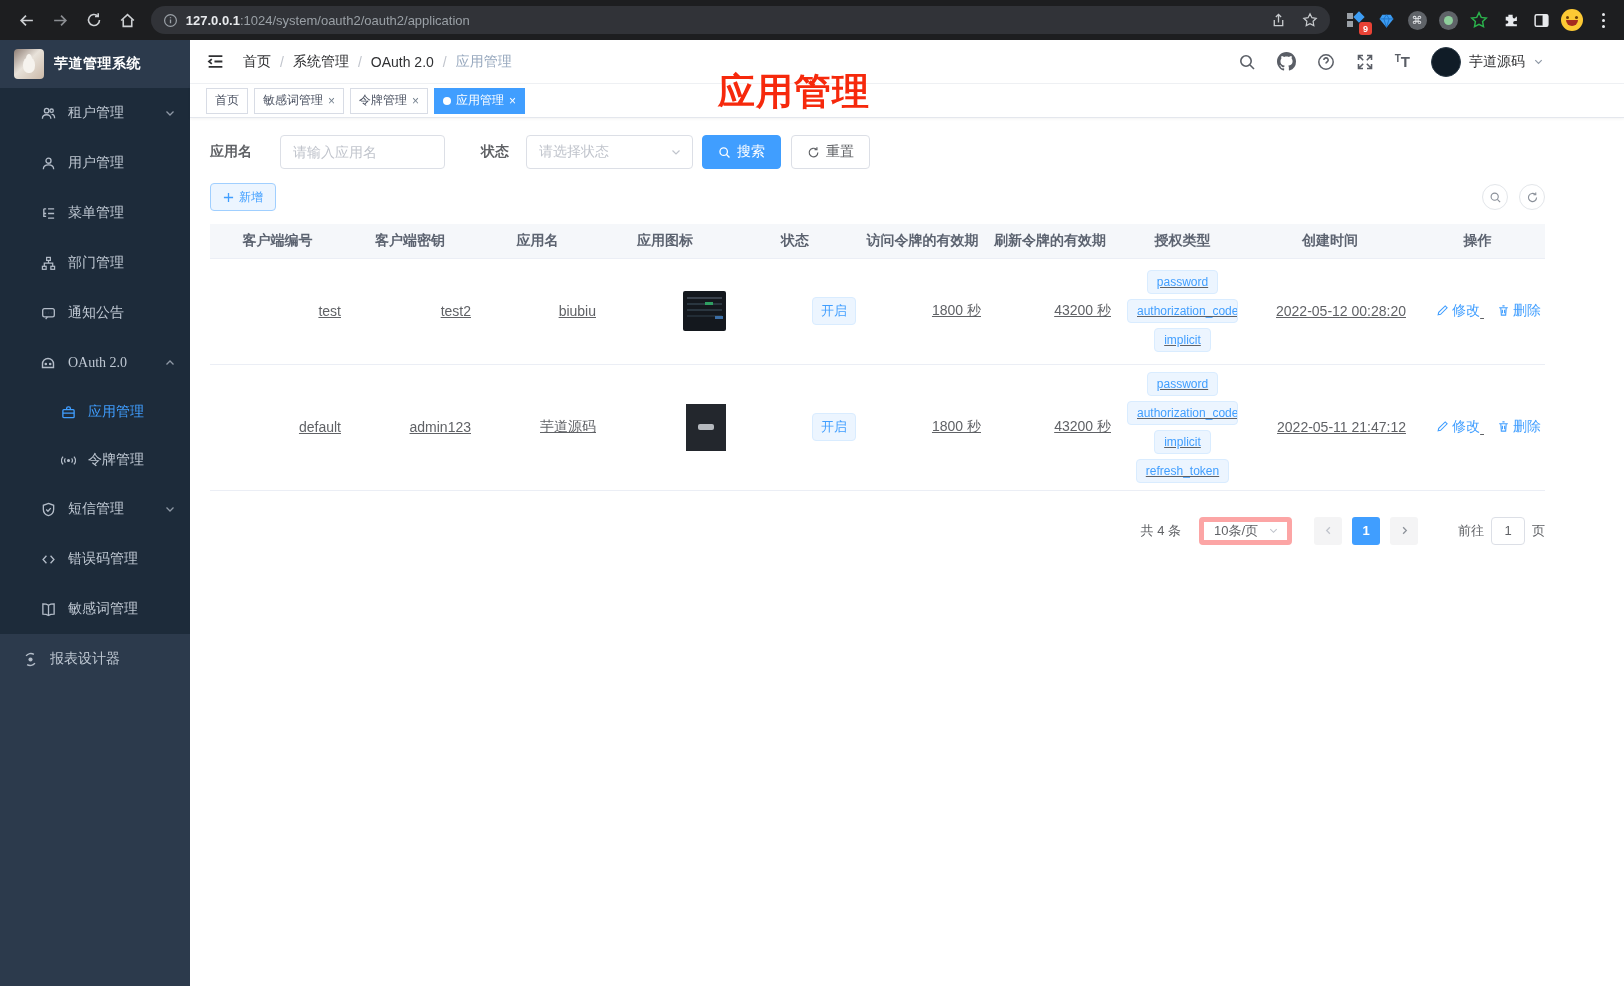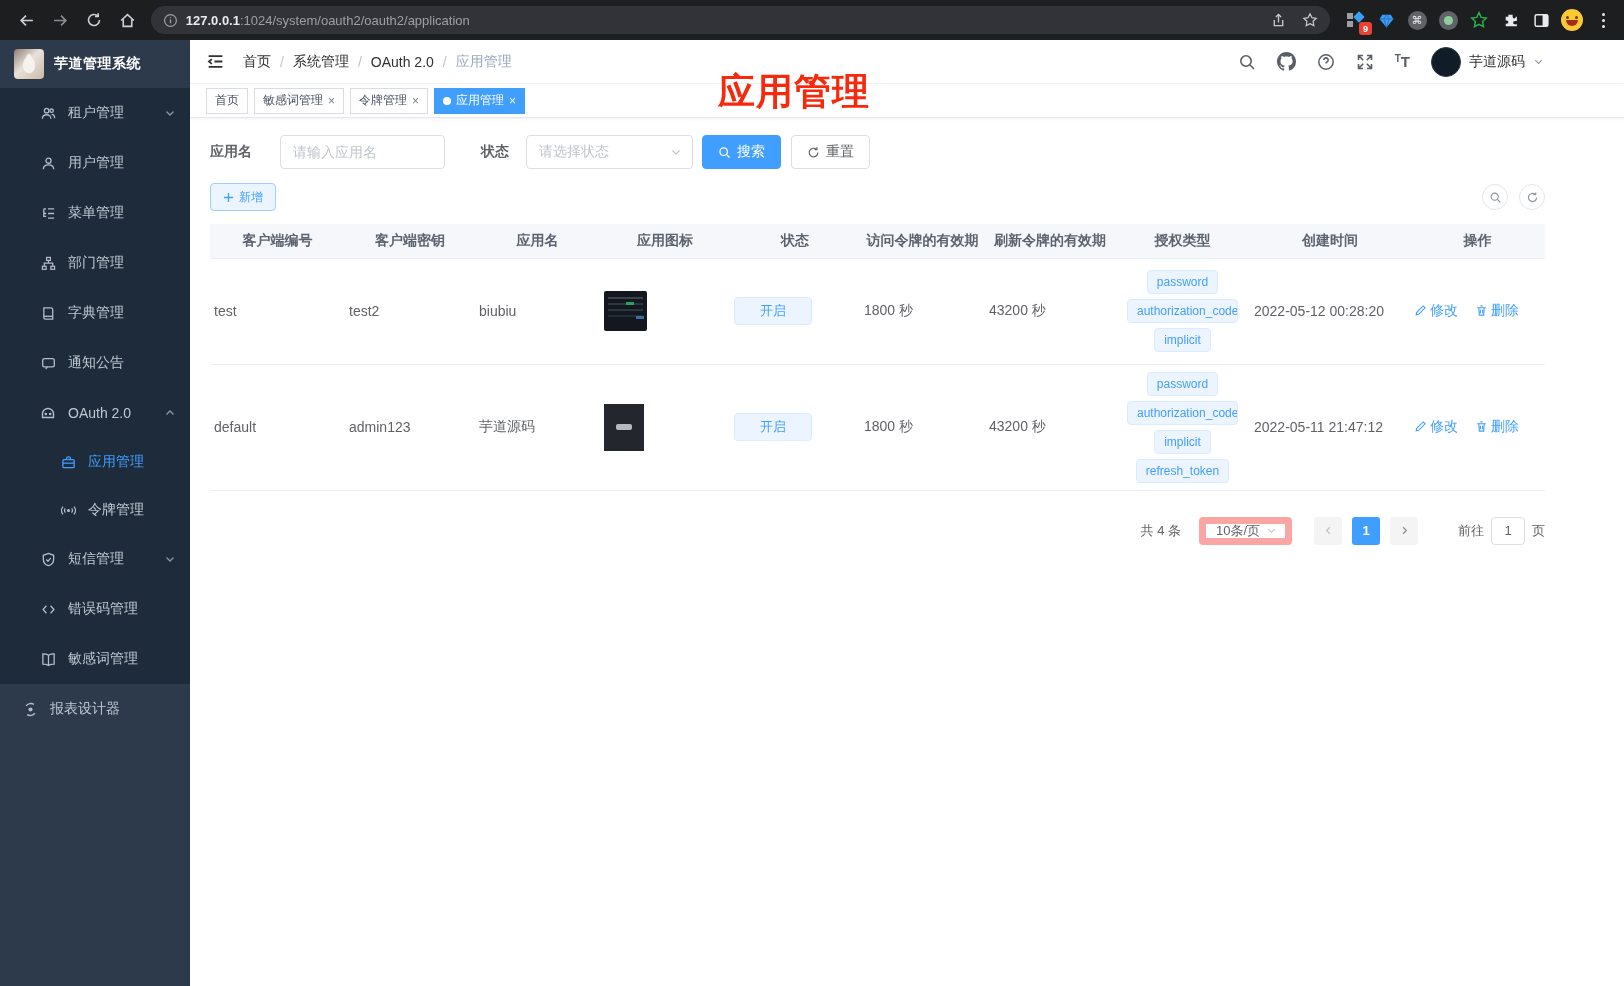--- a/index.html
+++ b/index.html
@@ -40,21 +40,21 @@
   .logo-row { height:48px; display:flex; align-items:center; padding:0 14px; gap:10px; }
   .logo-img { width:30px; height:30px; border-radius:4px; background:linear-gradient(135deg,#8d7d74 0%,#e8e2da 45%,#cbb9a8 100%); position:relative; overflow:hidden; }
   .logo-img::after { content:""; position:absolute; left:9px; top:8px; width:12px; height:16px; border-radius:50% 50% 45% 45%; background:#f6f3ee; box-shadow:0 -6px 0 -3px #f6f3ee; }
   .logo-title { color:#fff; font-size:14px; font-weight:700; letter-spacing:.5px; }
   .menu { flex:1; }
   .menu-dark { background:#1d2b3a; }
   .side-item { height:50px; display:flex; align-items:center; padding:0 14px 0 22px; font-size:14px; cursor:pointer; }
   .side-item .mi { width:16px; display:flex; justify-content:center; color:#b3bcc8; flex:0 0 16px; }
   .side-item .lbl { margin-left:12px; white-space:nowrap; }
   .side-item .chev { margin-left:auto; color:#8e98a5; display:flex; }
-  .side-item.lvl1 { padding-left:40px; }
+  .side-item.lvl1 { padding-left:40px;font-family:Liberation Serif, serif; }
   .side-item.lvl2 { padding-left:60px; height:48px; }
   .side-item.active, .side-item.active .mi { color:#409eff; }
 
   
   .main { flex:1; position:relative; background:#fff; min-width:0; }
   .navbar { height:44px; display:flex; align-items:center; padding:0 80px 0 16px; border-bottom:1px solid #f0f2f5; }
   .fold-ic { color:#303133; display:flex; cursor:pointer; }
   .breadcrumb { display:flex; align-items:center; margin-left:18px; font-size:14px; }
   .crumb { color:#303133; cursor:pointer; }
   .crumb.last { color:#97a8be; cursor:default; }
@@ -92,41 +92,41 @@
   .btn-plain { background:#fff; border-color:#dcdfe6; color:#606266; }
 
   .toolbar-row { display:flex; align-items:center; margin-bottom:13px; }
   .btn-add { height:28px; padding:0 12px; border:1px solid #a0cfff; background:#ecf5ff; color:#409eff; border-radius:4px; font-size:12px; display:inline-flex; align-items:center; gap:5px; cursor:pointer; }
   .tool-circles { margin-left:auto; display:flex; gap:11px; }
   .circ-btn { width:26px; height:26px; border-radius:50%; border:1px solid #e3e6ea; background:#fff; color:#8a9099; display:flex; align-items:center; justify-content:center; cursor:pointer; }
 
   
   table.tbl { width:100%; border-collapse:collapse; table-layout:fixed; }
   .tbl th { background:#f5f7fa; height:34px; font-size:14px; font-weight:700; color:#5c6370; text-align:center; border-bottom:1px solid #ebeef5; padding:0 4px; white-space:nowrap; overflow:hidden; }
-  .tbl td { border-bottom:1px solid #ebeef5; color:#606266; font-size:14px; text-align:left; vertical-align:middle; padding:6px 4px; }
+  .tbl td { border-bottom:1px solid #ebeef5; color:#606266; font-size:14px; text-align:right; vertical-align:middle; padding:6px 4px;text-decoration:underline; }
   .tbl tr.r1 td { height:106px; }
   .tbl tr.r2 td { height:126px; }
   .c0{width:135px}.c1{width:130px}.c2{width:125px}.c3{width:130px}.c4{width:130px}.c5{width:125px}.c6{width:130px}.c7{width:135px}.c8{width:160px}.c9{width:135px}
 
   .etag { display:inline-block; background:#ecf5ff; border:1px solid #d9ecff; color:#409eff; border-radius:4px; font-size:12px; line-height:22px; padding:0 9px; white-space:nowrap; }
   .etag.clip { max-width:111px; overflow:hidden; padding-right:1px; }
-  .status-tag { display:inline-block; background:#ecf5ff; border:1px solid #d9ecff; color:#409eff; border-radius:4px; font-size:13px; line-height:26px; padding:0 25px; }
+  .status-tag { display:inline-block; background:#ecf5ff; border:1px solid #d9ecff; color:#409eff; border-radius:4px; font-size:13px; line-height:26px; padding:0 8px; }
   .gt-stack { display:flex; flex-direction:column; align-items:center; gap:5px; }
   .appicon-dash { width:43px; height:40px; background:#14181e; display:inline-block; border-radius:2px; position:relative; overflow:hidden; vertical-align:middle; }
   .appicon-dash::before { content:""; position:absolute; left:4px; top:6px; width:35px; height:2px; background:#3a424d; box-shadow:0 6px 0 #2a3640, 0 12px 0 #2a3640, 0 18px 0 #222c35; }
   .appicon-dash::after { content:""; position:absolute; left:22px; top:11px; width:8px; height:3px; background:#2f9e62; box-shadow:10px 14px 0 #3b6ea5; }
   .appicon-gitee { width:40px; height:47px; background:#23272d; display:inline-flex; align-items:center; justify-content:center; vertical-align:middle; }
   .appicon-gitee i { width:16px; height:6px; border-radius:2px; background:#cfd3d8; opacity:.85; }
   .op-link { color:#409eff; font-size:14px; display:inline-flex; align-items:center; gap:3px; cursor:pointer; }
   .op-link + .op-link { margin-left:13px; }
 
   
   .pagination { display:flex; align-items:center; justify-content:flex-end; margin-top:26px; font-size:13px; color:#606266; }
   .pg-total { margin-right:18px; }
-  .pg-size { width:93px; height:28px; border:7px solid #fca5a5; border-radius:4px; display:flex; align-items:center; padding:0 8px 0 10px; color:#606266; cursor:pointer; }
+  .pg-size { width:93px; height:28px; border:5px solid #fca5a5; border-radius:4px; display:flex; align-items:center; padding:0 8px 0 10px; color:#606266; cursor:pointer; }
   .pg-size .sel-caret { margin-left:auto; color:#c0c4cc; display:flex; }
   .pg-btn { width:28px; height:28px; border-radius:3px; background:#f4f4f5; display:flex; align-items:center; justify-content:center; cursor:pointer; margin-left:10px; }
   .pg-btn.prev { margin-left:22px; color:#c0c4cc; }
   .pg-btn.next { color:#8d929a; }
   .pg-page { width:28px; height:28px; border-radius:3px; background:#409eff; color:#fff; font-weight:700; display:flex; align-items:center; justify-content:center; margin-left:10px; cursor:pointer; }
   .pg-goto { margin-left:40px; display:flex; align-items:center; gap:7px; }
   .pg-goto input { width:34px; height:28px; border:1px solid #dcdfe6; border-radius:4px; text-align:center; font-size:13px; color:#606266; font-family:inherit; }
 </style>
 </head>
 <body>
@@ -275,29 +275,20 @@
           <div class="side-item lvl1">
             <span class="mi">
                 <svg width="15" height="15" viewBox="0 0 16 16" stroke="currentColor" fill="none" stroke-width="1.3">
                   <rect x="6" y="1.5" width="4" height="3.2"></rect>
                   <rect x="1.5" y="11" width="4" height="3.2"></rect>
                   <rect x="10.5" y="11" width="4" height="3.2"></rect>
                   <path d="M8 4.7v3M3.5 11V7.7h9V11"></path>
                 </svg>
               </span>
             <span class="lbl">部门管理</span>
-          </div>
-          <div class="side-item lvl1">
-            <span class="mi">
-                <svg width="15" height="15" viewBox="0 0 16 16" stroke="currentColor" fill="none" stroke-width="1.4">
-                  <path d="M3 2h7.5a2 2 0 0 1 2 2v10H5a2 2 0 0 1-2-2z"></path>
-                  <path d="M3 11h9.5"></path>
-                </svg>
-              </span>
-            <span class="lbl">字典管理</span>
           </div>
           <div class="side-item lvl1">
             <span class="mi">
                 <svg width="15" height="15" viewBox="0 0 16 16" stroke="currentColor" fill="none" stroke-width="1.4">
                   <rect x="1.8" y="2.8" width="12.4" height="8.8" rx="2"></rect>
                   <path d="M5 14l1.8-2.4"></path>
                   <path d="M4.8 7.2h.1M8 7.2h.1M11.2 7.2h.1" stroke-width="1.9"></path>
                 </svg>
               </span>
             <span class="lbl">通知公告</span>

